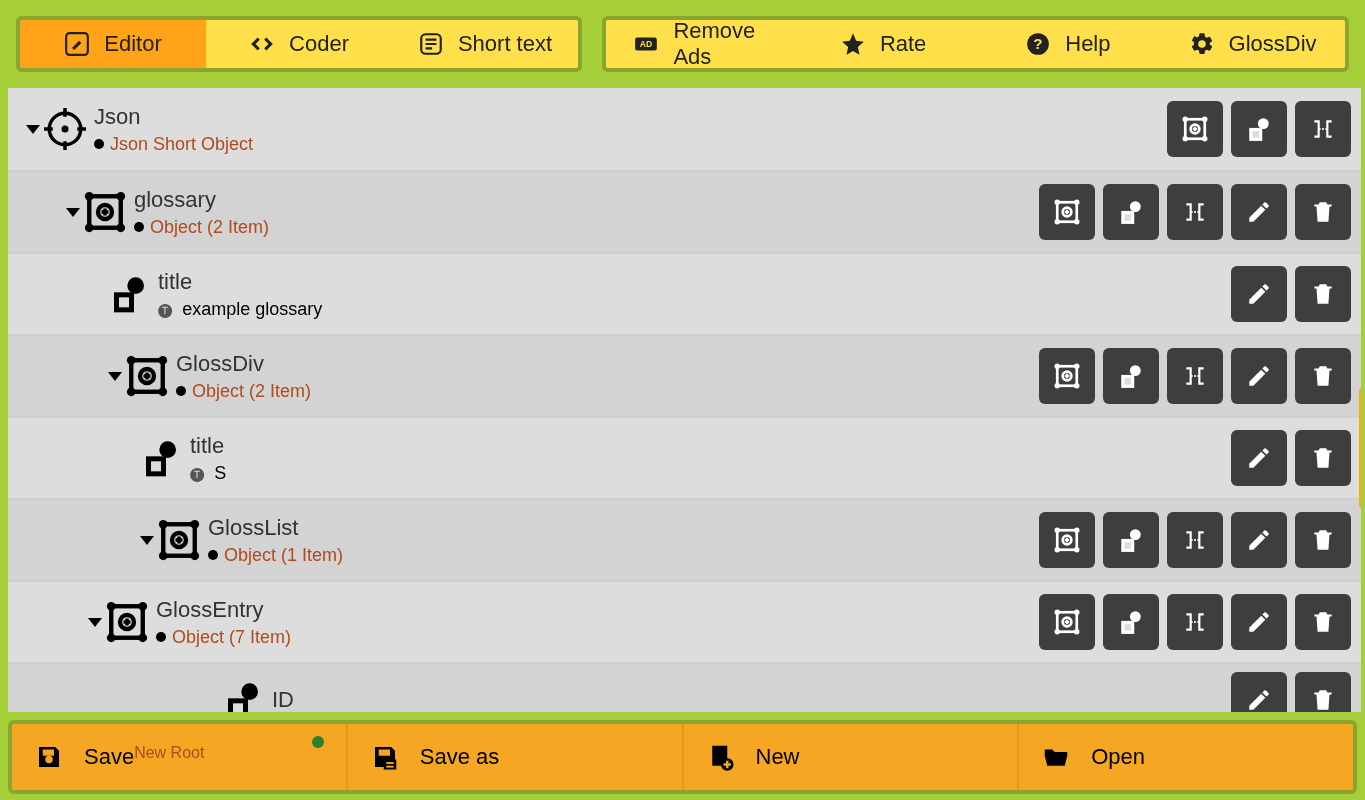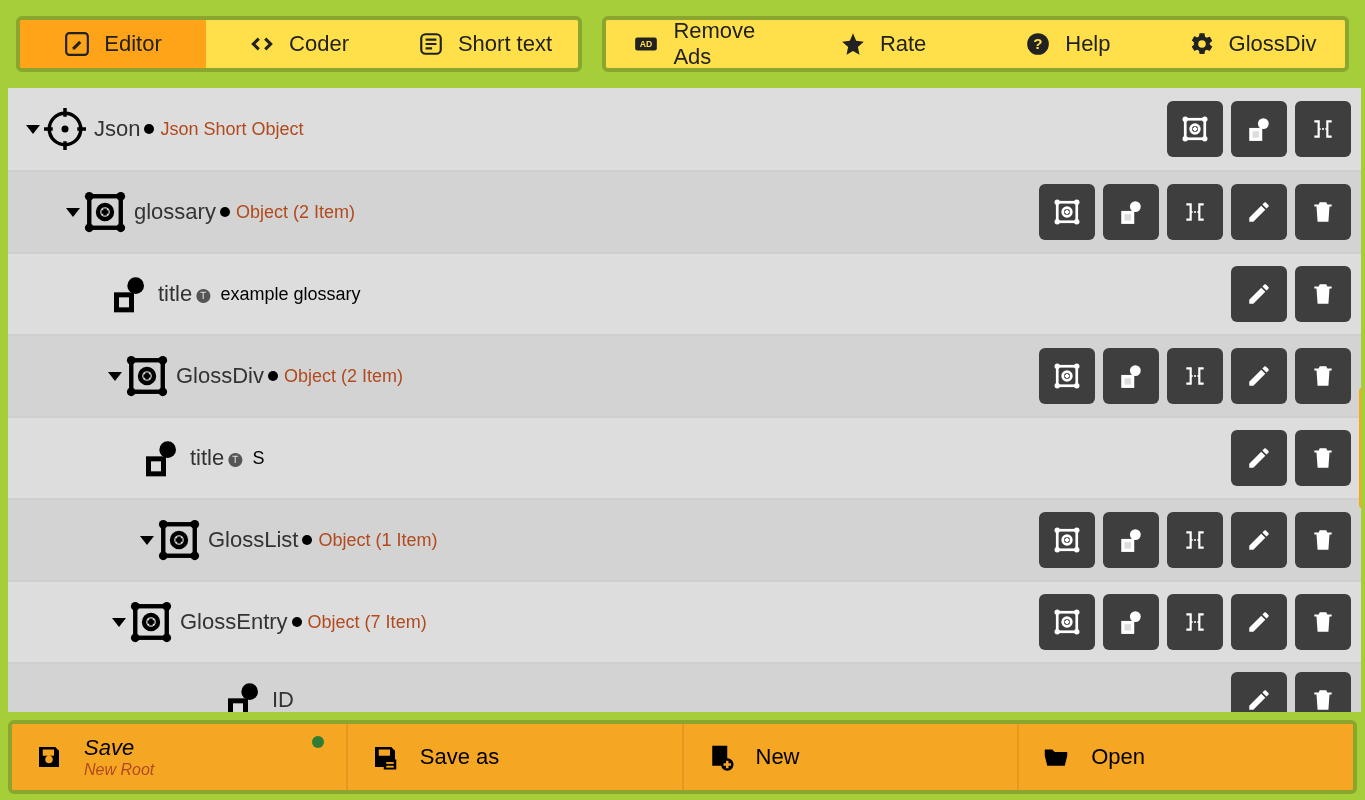--- a/index.html
+++ b/index.html
@@ -32,54 +32,54 @@
     border-top: 2px solid #cfcfcf;
     padding: 8px 10px 8px 0;
     background: #ddd;
     min-height: 82px;
   }
   .row:first-child { border-top: none; }
   .row.alt { background: #d3d3d3; }
   .row-left { display: flex; align-items: center; }
   .caret { width: 0; height: 0; border-left: 7px solid transparent; border-right: 7px solid transparent; border-top: 9px solid #000; margin-right: 4px; }
   .node-icon { width: 42px; height: 42px; display:flex; align-items:center; justify-content:center; }
-  .node-text { display:flex; flex-direction:row; gap:4px; margin-left:8px; }
+  .node-text { display:flex; flex-direction:column; gap:4px; margin-left:8px; }
   .node-key { font-size: 22px; color:#333; }
   .node-meta { font-size: 18px; color:#b14a1e; display:flex; align-items:center; gap:6px; }
   .node-meta .dot { width:10px;height:10px;border-radius:50%;background:#000; }
   .node-val { color:#000000; }
   .mini { font-size:14px; color:#555; margin-right:4px; }
 
   .btns { display:flex; gap:8px; }
   .iconbtn {
     width:56px; height:56px; background:#3e3e3e; border-radius:6px;
     display:flex; align-items:center; justify-content:center; cursor:pointer;
   }
   .iconbtn svg { width:26px; height:26px; }
 
   
   .ind0 { padding-left: 18px; }
   .ind1 { padding-left: 58px; }
   .ind2 { padding-left: 100px; }
   .ind3 { padding-left: 132px; }
-  .ind4 { padding-left: 104px; justify-content: center; }
+  .ind4 { padding-left: 80px; justify-content: center; }
   .ind5 { padding-left: 214px; }
 
   
   .bottombar {
     position:absolute; left:8px; right:8px; bottom:6px; height:74px;
     display:flex; border:4px solid #8aa62f; border-radius:6px; overflow:hidden;
   }
   .bbtn {
     flex:1; background:#f5a623; display:flex; align-items:center; gap:20px;
     padding-left:22px; font-size:22px; cursor:pointer; position:relative;
     border-left:2px solid rgba(0,0,0,0.08);
   }
   .bbtn:first-child { border-left:none; }
-  .bbtn .sub { display:flex; flex-direction:column;font-style:italic; }
+  .bbtn .sub { display:flex; flex-direction:row; }
   .bbtn .subline { font-size:16px; color:#b14a1e; }
   .bbtn .dot-ind { width:12px;height:12px;border-radius:50%;background:#2e7d32;position:absolute;top:12px;right:22px; }
   .bbtn svg { width:30px; height:30px; }
 </style>
 </head>
 <body>
 
 <svg width="0" height="0" style="position:absolute">
   <defs>
     <g id="i-edit">

